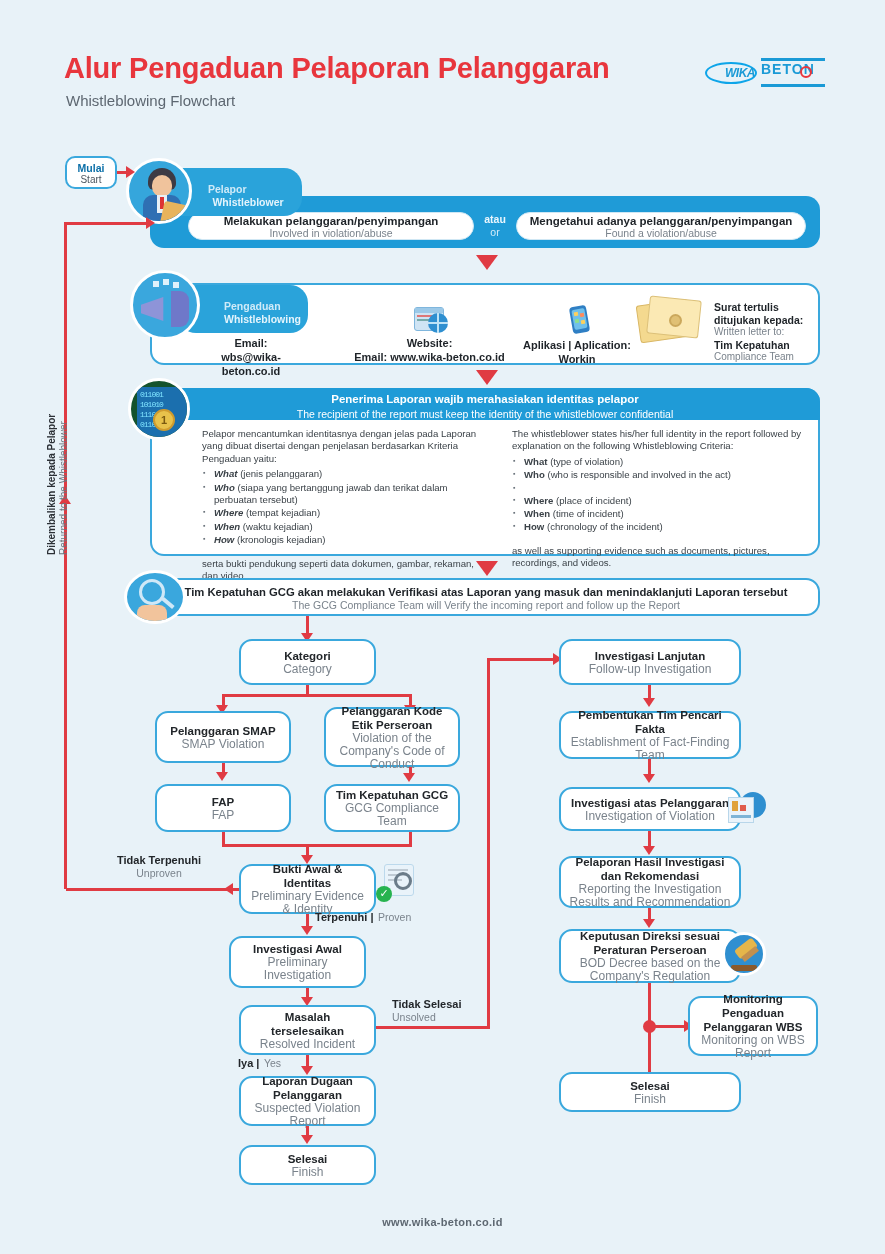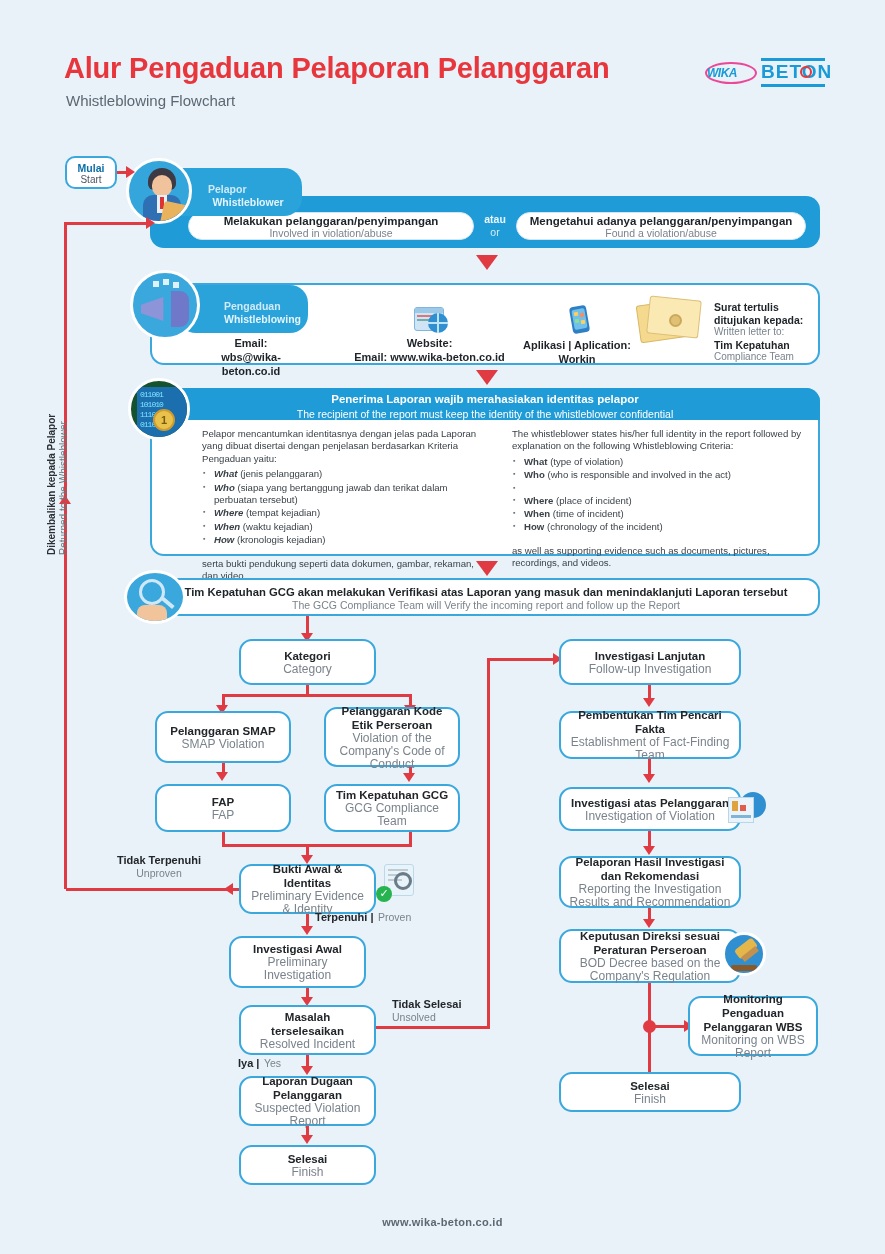--- a/index.html
+++ b/index.html
@@ -21,27 +21,27 @@
   .hdr-sub {
     position: absolute; left: 66px; top: 92px;
     font-size: 15px; color: #5d6771;
   }
   .logo {
     position: absolute; left: 705px; top: 58px;
     width: 120px; height: 32px;
   }
   .logo .wika {
     position:absolute; left:0; top:4px; width:52px; height:22px;
-    border:2px solid #ec4899; border-radius:50%;
+    border:2px solid #0ea5e9; border-radius:50%;
     color:#1a9ad6; font-size:12px; font-weight:bold; font-style:italic;
-    text-align:left; line-height:19px; letter-spacing:-0.5px;
+    text-align:right; line-height:19px; letter-spacing:-0.5px;
   }
   .logo .beton {
     position:absolute; left:56px; top:3px;
-    color:#1a9ad6; font-size:19px; font-weight:bold; letter-spacing:1px;
+    color:#1a9ad6; font-size:14px; font-weight:bold; letter-spacing:1px;
   }
   .logo .bar-top { position:absolute; left:56px; top:0px; width:64px; height:3px; background:#1a9ad6; }
   .logo .bar-bot { position:absolute; left:56px; top:26px; width:64px; height:3px; background:#1a9ad6; }
   .logo .ring { position:absolute; left:95px; top:8px; width:12px; height:12px;
     border:2px solid #e8363d; border-radius:50%; }
 
   .footer {
     position: absolute; left:0; top:1216px; width:885px;
     text-align:center; font-size:11px; font-weight:bold; color:#5d6771;
     letter-spacing: 0.3px;

